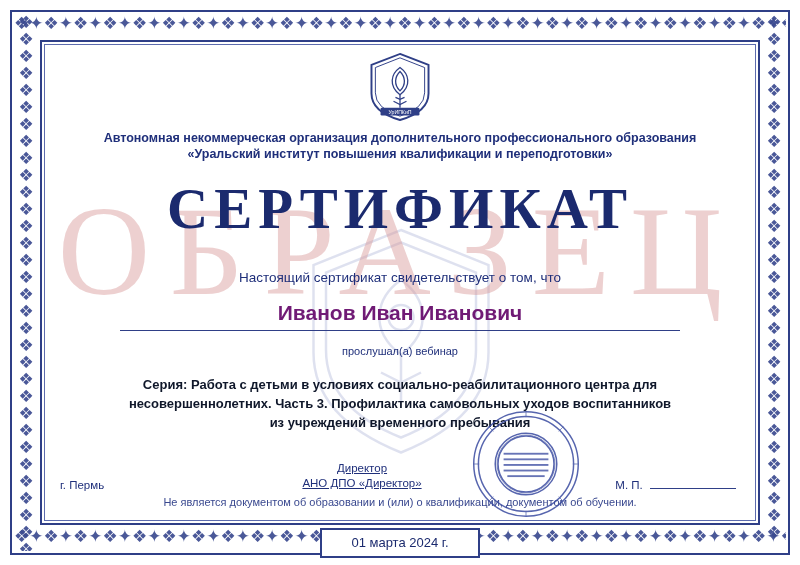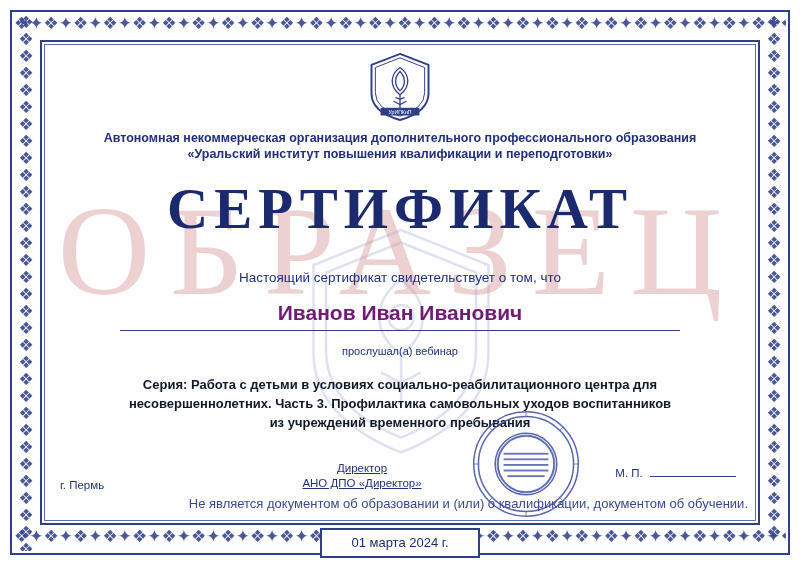--- a/index.html
+++ b/index.html
@@ -196,21 +196,21 @@
     top: 6px;
     width: 220px;
     text-align: center;
     line-height: 15px;
     font-size: 11.5px;
     text-decoration: underline;
   }
   .seal-place {
     position: absolute;
     right: 4px;
-    top: 12px;
+    top: 24px;
     font-size: 11.5px;
   }
   .seal-line {
     display: inline-block;
     width: 86px;
     border-bottom: 1px solid #2f3f87;
     height: 9px;
     margin-left: 4px;
   }
 
@@ -219,25 +219,25 @@
     left: 470px;
     top: 408px;
     width: 112px;
     height: 112px;
     z-index: 7;
     opacity: 0.85;
   }
 
   .disclaimer {
     position: absolute;
-    left: 68px;
+    left: 60px;
     top: 496px;
     width: 680px;
-    text-align: right;
-    font-size: 13px;
+    text-align: center;
+    font-size: 11px;
     color: #39488f;
     z-index: 6;
   }
 
   .date-box {
     position: absolute;
     left: 320px;
     top: 528px;
     width: 160px;
     text-align: center;

